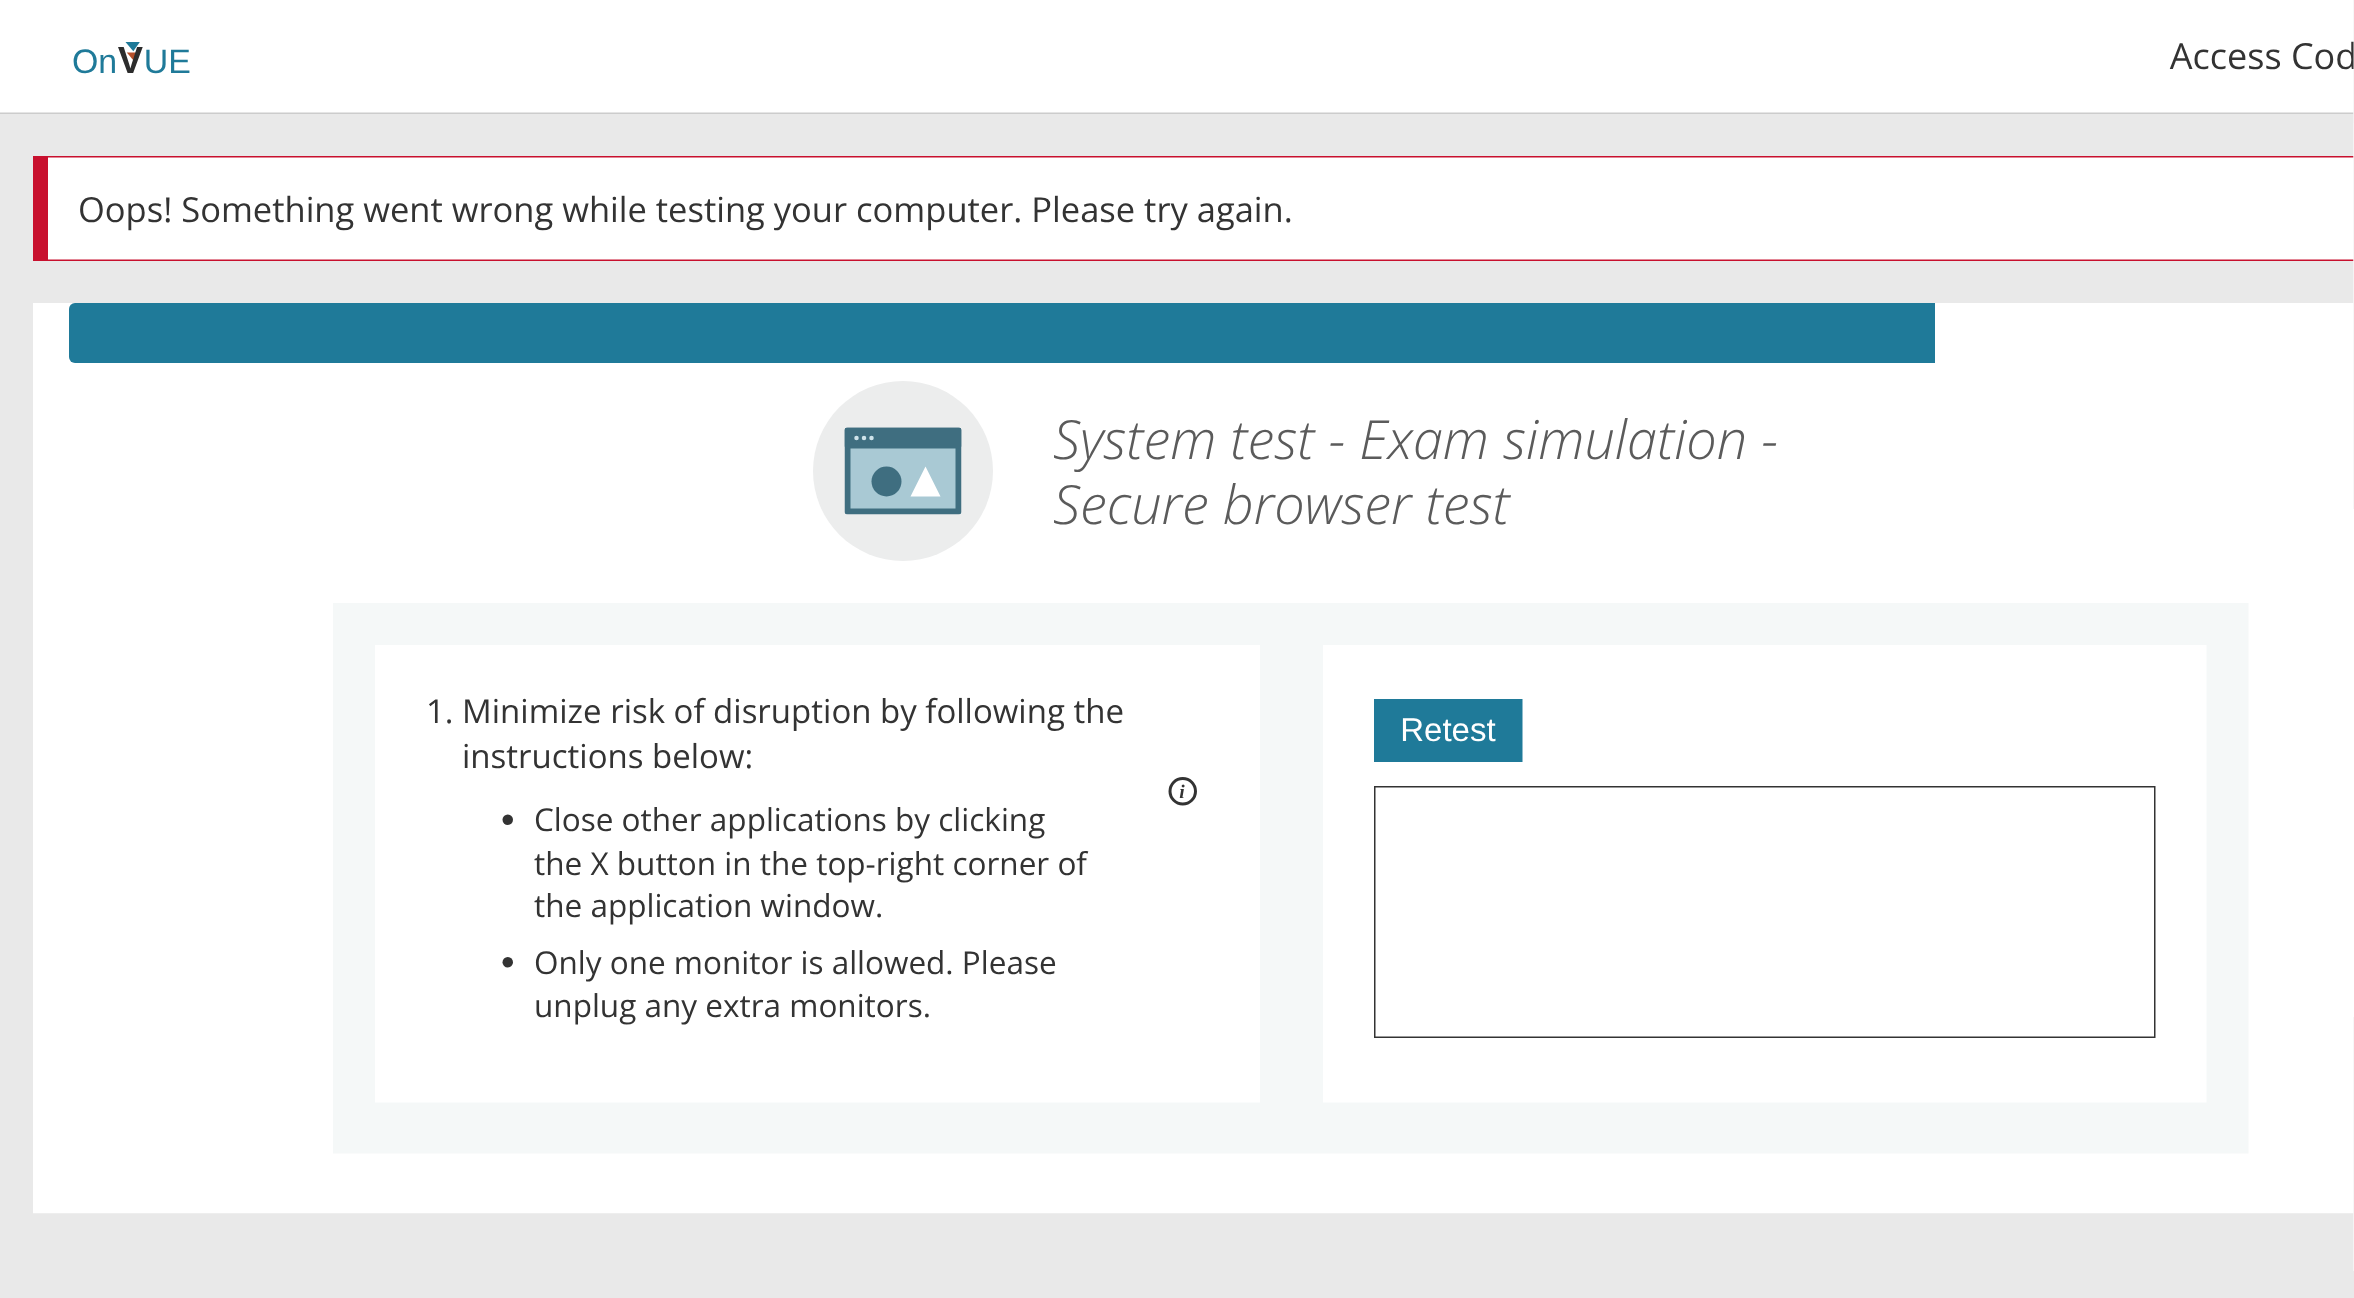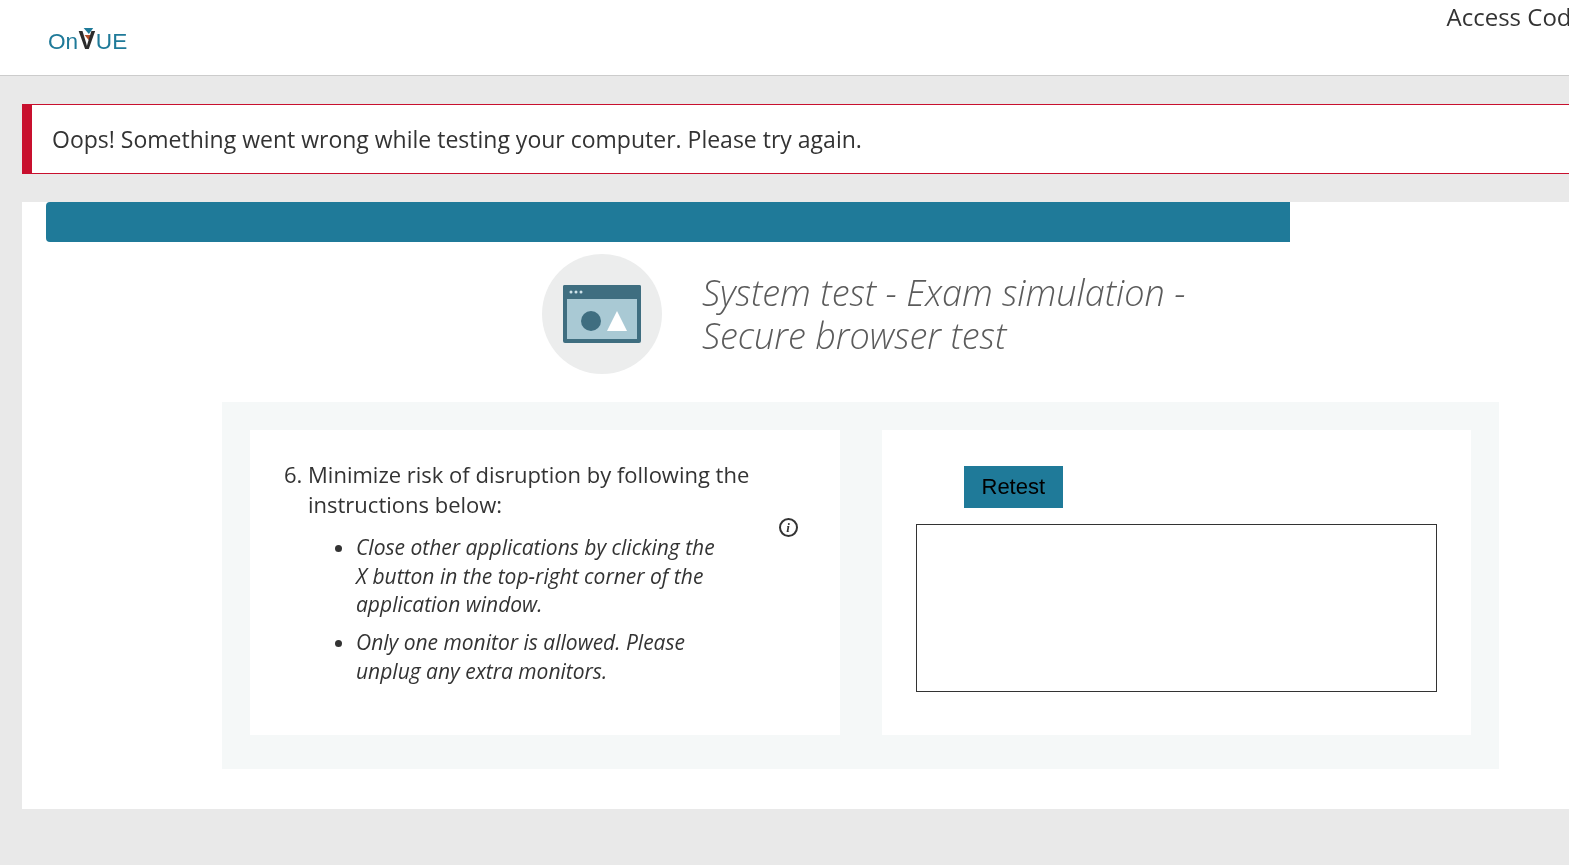--- a/index.html
+++ b/index.html
@@ -8,20 +8,21 @@
     background: #e9e9e9;
     color: #333;
     width: 1569px;
     overflow-x: hidden;
   }
   .header {
     background: #fff;
     border-bottom: 1px solid #ccc;
     height: 76px;
     display: flex;
+    align-items: center;
     justify-content: space-between;
     padding: 0 0 0 48px;
   }
   .logo-wrap { display: flex; align-items: center; }
   .logo-svg { width: 100px; height: 44px; }
   .access-code {
     font-size: 24px;
     color: #333;
     padding-right: 0;
     margin-right: -16px;
@@ -110,21 +111,20 @@
     padding-left: 24px;
     text-indent: -24px;
   }
   .bullets {
     list-style: disc;
     margin-left: 72px;
     font-size: 21px;
     color: #333;
     line-height: 1.35;
     max-width: 370px;
-    font-style: italic;
   }
   .bullets li { margin-bottom: 10px; }
 
   .info-icon {
     position: absolute;
     top: 88px;
     right: 42px;
     width: 19px; height: 19px;
     border: 2px solid #333;
     border-radius: 50%;
@@ -133,28 +133,27 @@
     justify-content: center;
     font-size: 13px;
     font-weight: 700;
     font-style: italic;
     color: #333;
     font-family: Georgia, serif;
   }
 
   .retest-btn {
     background: #1f7a99;
-    color: #000000;
+    color: #ffffff;
     border: none;
     font-size: 22px;
     padding: 8px 18px;
     cursor: pointer;
     margin-top: 6px;
     margin-bottom: 16px;
-    margin-left: 48px;
   }
   .result-box {
     border: 1px solid #333;
     width: 100%;
     height: 168px;
   }
 </style>
 </head>
 <body>
 
@@ -193,21 +192,21 @@
         <rect x="4" y="14" width="70" height="40" fill="#a9c9d4"></rect>
         <circle cx="28" cy="36" r="10" fill="#3f6e80"></circle>
         <polygon points="44,46 54,26 64,46" fill="#ffffff"></polygon>
       </svg>
     </div>
     <h1 class="page-title">System test - Exam simulation - Secure browser test</h1>
   </div>
 
   <div class="cards-area">
     <div class="card card-left">
-      <p class="step-label">6. Minimize risk of disruption by following the instructions below:</p>
+      <p class="step-label">1. Minimize risk of disruption by following the instructions below:</p>
       <ul class="bullets">
         <li>Close other applications by clicking the X button in the top-right corner of the application window.</li>
         <li>Only one monitor is allowed. Please unplug any extra monitors.</li>
       </ul>
       <div class="info-icon">i</div>
     </div>
 
     <div class="card card-right">
       <button class="retest-btn">Retest</button>
       <div class="result-box"></div>

